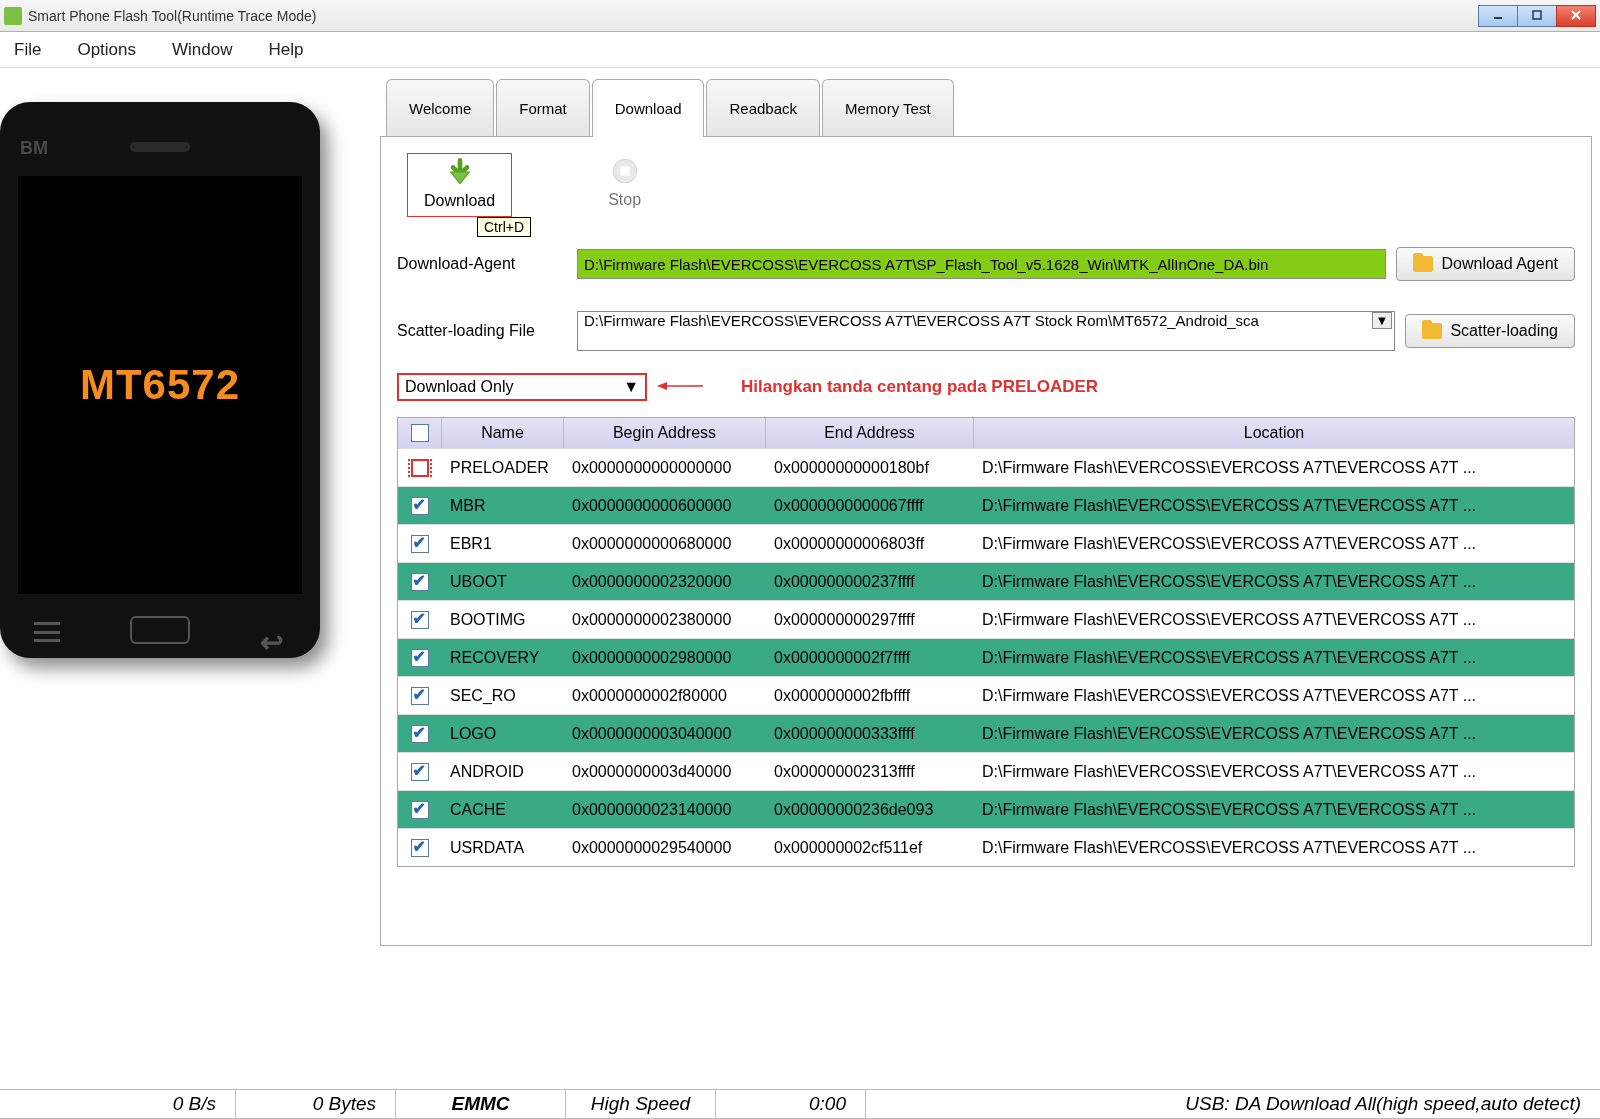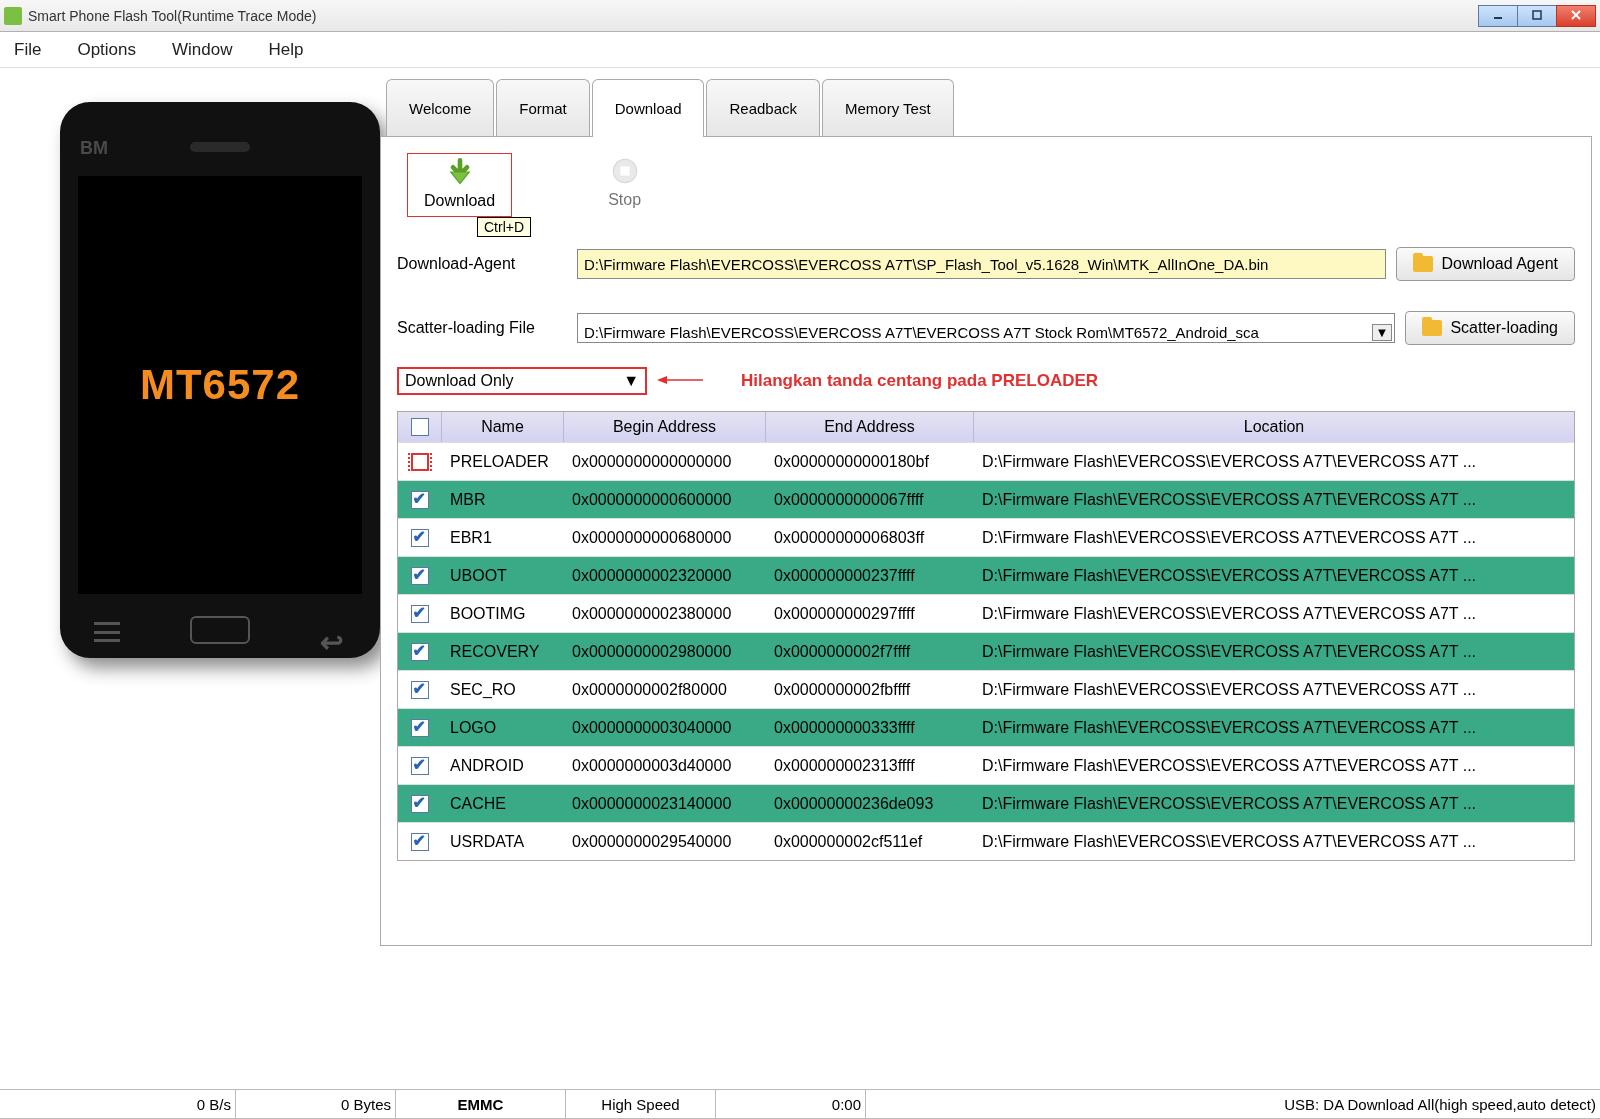--- a/index.html
+++ b/index.html
@@ -13,21 +13,21 @@
 .winbtn { width: 40px; height: 22px; text-align: center; border: 1px solid #5a7aa3; background: linear-gradient(to bottom,#cfe3fb,#a7c8ef); font-size: 12px; line-height: 18px; margin-left: -1px; color: #1a3a5a; cursor: pointer; }
 .winbtn.close { background: linear-gradient(to bottom,#f08070,#d9402b); border-color:#c03020; color: #fff; font-weight: bold; }
 .winbtn svg { vertical-align: middle; }
 
 
 .menubar { display: flex; height: 36px; align-items: center; padding: 0 8px; gap: 24px; border-bottom: 1px solid #ddd; }
 .menubar .menu-item { font-size: 17px; color: #222; cursor: pointer; padding: 2px 6px; }
 
 
 .main { display: flex; height: 1008px; }
-.lpane { width: 380px; display:flex; flex-direction:column; align-items:flex-end; padding-top: 34px; }
+.lpane { width: 380px; display:flex; flex-direction:column; align-items:flex-start; padding-top: 34px; }
 .phone { width: 320px; height: 556px; background: #111; border-radius: 30px; box-shadow: 8px 10px 18px rgba(0,0,0,.45); position: relative; }
 .phone .speaker { position: absolute; top: 40px; left: 50%; transform: translateX(-50%); width: 60px; height: 10px; background: #2a2a2a; border-radius: 5px; }
 .phone .bm { position:absolute; top:36px; left:20px; color:#4a4a4a; font-size:18px; font-weight:bold; }
 .phone .screen { position: absolute; top: 74px; left: 18px; right: 18px; bottom: 64px; background: #000; border-radius: 0; display:flex; align-items:center; justify-content:center; }
 .phone .screen .chip { color:#f58c1f; font-size: 42px; font-weight: bold; letter-spacing: 1px; }
 .phone .navbtn { position:absolute; bottom: 16px; width: 30px; height: 22px; }
 .phone .nav-home { left:50%; transform:translateX(-50%); width:60px; height:28px; border:2px solid #555; border-radius:6px; bottom:14px; }
 .phone .nav-menu { left: 34px; width:26px; height:20px; border-top:3px solid #555; border-bottom:3px solid #555; }
 .phone .nav-menu::before { content:""; display:block; height:6px; border-bottom:3px solid #555; }
 .phone .nav-back { right: 30px; font-size:28px; color:#555; bottom:10px; font-weight:bold; }
@@ -40,21 +40,21 @@
 .tabpanel { border:1px solid #aaa; background:#fff; padding: 16px 16px 10px 16px; height: 810px; position:relative; }
 
 .toolbar { display:flex; gap: 80px; padding-left: 10px; align-items:flex-start; position: relative;}
 .tbtn { display:flex; flex-direction:column; align-items:center; gap:6px; font-size:16px; cursor:pointer; padding: 4px 16px 6px; }
 .tbtn.download { border:1px solid #e03030; }
 .tbtn .ic { width: 30px; height: 28px; }
 .tooltip-box { position:absolute; left: 80px; top: 64px; background:#ffffe1; border:1px solid #000; padding:1px 6px; font-size:14px; z-index:5; }
 
 .formrow { display:flex; align-items:center; margin-top: 30px; gap: 10px; }
 .formrow label { width: 170px; font-size:16px; }
-.formrow input.text { flex:1; height: 30px; border:1px solid #888; padding: 0 6px; font-size:15px; background:#fef9c3; }
+.formrow input.text { flex:1; height: 30px; border:1px solid #888; padding: 0 6px; font-size:15px; background:#84cc16; }
 .filebtn { display:flex; align-items:center; gap:8px; height:34px; padding:0 16px; background:linear-gradient(to bottom,#fbfbfb,#e5e5e5); border:1px solid #999; border-radius:4px; font-size:16px; cursor:pointer; }
 .folder-icon { width:20px; height:16px; background:#f2b933; border-radius:2px; position:relative; }
 .folder-icon::before { content:""; position:absolute; top:-3px; left:0; width:10px; height:4px; background:#f2b933; border-radius:2px 2px 0 0; }
 
 .dropdown-row { margin-top: 22px; display:flex; align-items:center; gap: 40px; position:relative; }
 .dropdown { width: 250px; height: 28px; border:2px solid #e03030; background:#fff; display:flex; align-items:center; justify-content:space-between; padding: 0 6px; font-size:16px; cursor:pointer; }
 .annot { color:#e03030; font-size:17px;font-weight:bold; }
 
 
 .table { margin-top: 16px; border:1px solid #aaa; }
@@ -72,21 +72,21 @@
 .td.name { width:122px; }
 .td.begin { width:202px; }
 .td.end { width:208px; }
 .td.loc { flex:1; }
 .chk-box { display:inline-block; width:18px; height:18px; border:1px solid #5a7aa3; background:#fff; position:relative; vertical-align:middle;}
 .chk-box.checked::after { content:"✔"; position:absolute; top:-3px; left:1px; color:#2765b5; font-size:16px; font-weight:bold; }
 .chk-box.red { outline:2px dotted #e03030; outline-offset:1px; border:2px solid #e03030; }
 
 
 .statusbar { position:absolute; bottom:0; left:0; right:0; height:30px; border-top:1px solid #bbb; display:flex; }
-.sb-section { border:1px solid #bbb; border-top:none; border-left:none; padding: 3px 4px; font-size:15px; display:flex; align-items:center; }
+.sb-section { border:1px solid #bbb; border-top:none; border-left:none; padding: 3px 19px; font-size:19px; display:flex; align-items:center;font-style:italic; }
 .sb1 { width: 236px; justify-content:flex-end;}
 .sb2 { width: 160px; justify-content:flex-end;}
 .sb3 { width: 170px; justify-content:center; font-weight:bold;}
 .sb4 { width: 150px; justify-content:center;}
 .sb5 { width: 150px; justify-content:flex-end;}
 .sb6 { flex:1; justify-content:flex-end; border-right:none;}
 </style>
 </head>
 <body>
 
@@ -160,21 +160,21 @@
         <label>Download-Agent</label>
         <input class="text" type="text" value="D:\Firmware Flash\EVERCOSS\EVERCOSS A7T\SP_Flash_Tool_v5.1628_Win\MTK_AllInOne_DA.bin" style="">
         <div class="filebtn">
           <span class="folder-icon"></span>
           <span>Download Agent</span>
         </div>
       </div>
 
       <div class="formrow">
         <label>Scatter-loading File</label>
-        <div style="flex:1; display:flex; align-items:center; height:30px; border:1px solid #888; padding:8px 2px 0 6px; background:#fff;">
+        <div style="flex:1; display:flex; align-items:flex-start; height:40px; border:1px solid #888; padding:0 2px 0 6px; background:#fff;">
            <span style="flex:1; font-size:15px; white-space:nowrap; overflow:hidden;">D:\Firmware Flash\EVERCOSS\EVERCOSS A7T\EVERCOSS A7T Stock Rom\MT6572_Android_sca</span>
            <span style="border:1px solid #888; padding:0 3px; background:#eee;">▼</span>
         </div>
         <div class="filebtn">
           <span class="folder-icon"></span>
           <span>Scatter-loading</span>
         </div>
       </div>
 
       <div class="dropdown-row">

